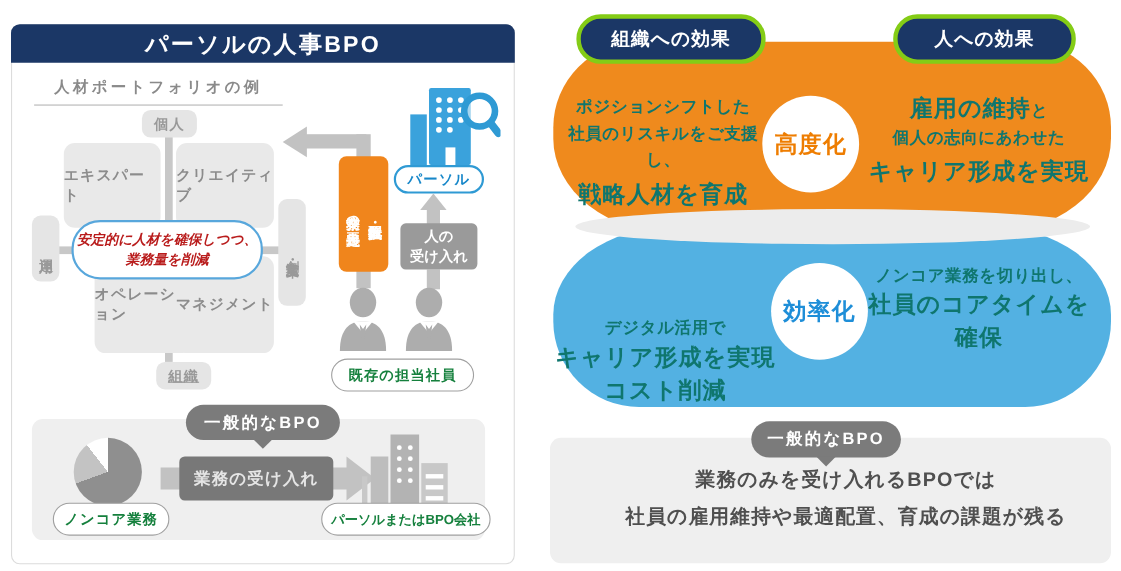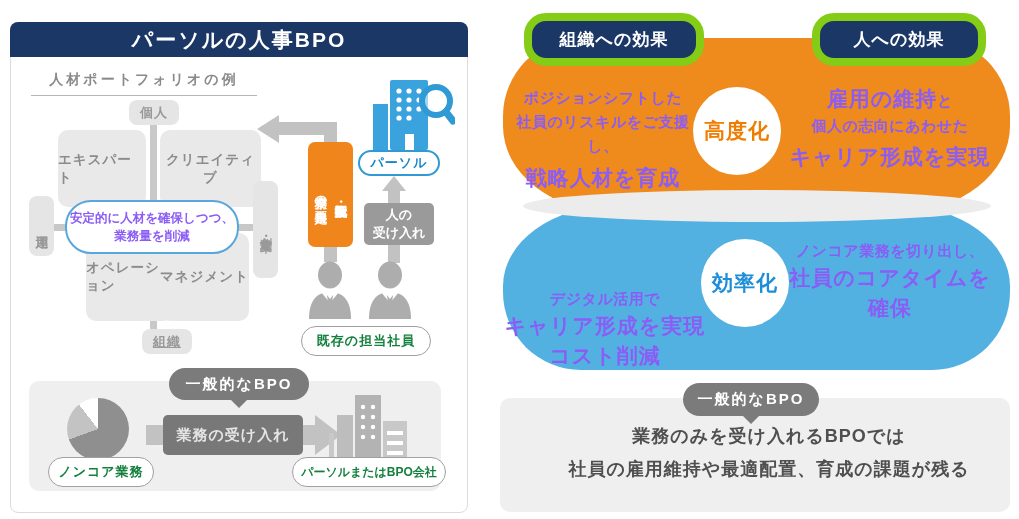--- a/index.html
+++ b/index.html
@@ -16,21 +16,21 @@
              font-size:14px;font-weight:600;letter-spacing:3px;border-bottom:1px solid #b5b5b5;
              padding-bottom:6px;}
   .quad{background:#e9e9e9;border-radius:10px;display:flex;align-items:center;
         justify-content:center;color:#8c8c8c;font-size:13.5px;letter-spacing:1px;font-weight:600;}
   .axis-line{background:#c8c8c8;}
   .axis-pill{background:#e5e5e5;border-radius:8px;color:#999;font-size:13px;font-weight:600;
         display:flex;align-items:center;justify-content:center;letter-spacing:1px;}
   .vtext{writing-mode:vertical-rl;text-orientation:upright;}
   #callout{left:54px;top:177px;width:170px;height:50px;background:#fff;border:2px solid #58a7dc;
         border-radius:26px;display:flex;flex-direction:column;align-items:center;justify-content:center;
-        color:#8b5cf6;font-weight:800;font-size:12.5px;line-height:1.45;z-index:3;text-align:left;}
+        color:#b91c1c;font-weight:800;font-size:12.5px;line-height:1.45;z-index:3;text-align:left;font-style:italic;}
   .arrow-shaft{background:#c2c2c2;}
   .tri{width:0;height:0;}
   #orange-box{left:297px;top:119px;width:45px;height:105px;background:#f0851c;border-radius:7px;
         display:flex;flex-direction:row-reverse;align-items:center;justify-content:center;gap:3px;
         color:#fff;font-weight:800;font-size:12.5px;z-index:2;}
   #persol-pill{left:347px;top:127px;width:78px;height:22px;background:#fff;border:2px solid #2f9ad4;
         border-radius:14px;display:flex;align-items:center;justify-content:center;
         color:#1787c9;font-weight:800;font-size:13px;letter-spacing:1px;}
   #accept-people{left:353px;top:180px;width:70px;height:42px;background:#9a9a9a;border-radius:5px;
         display:flex;flex-direction:column;align-items:center;justify-content:center;
@@ -46,27 +46,27 @@
         background:conic-gradient(#8f8f8f 0deg 250deg,#c3c3c3 250deg 322deg,#ffffff 322deg 360deg);}
   #accept-work{left:152px;top:392px;width:140px;height:40px;background:#787878;border-radius:5px;
         display:flex;align-items:center;justify-content:center;color:#e5e5e5;font-weight:800;
         font-size:15px;letter-spacing:1px;z-index:3;}
   
   #orange-blob{left:503px;top:38px;width:507px;height:174px;background:#ef8a1d;
         border-radius:78px 78px 110px 110px / 78px 78px 86px 86px;z-index:1;}
   #blue-blob{left:503px;top:206px;width:507px;height:164px;background:#53b1e2;
         border-radius:110px 110px 78px 78px / 80px 80px 78px 78px;z-index:1;}
   #gray-lens{left:523px;top:190px;width:468px;height:32px;background:#ececec;border-radius:50%;z-index:2;}
-  .navy-pill{background:#1b3766;border:8px solid #84cc16;border-radius:22px;display:flex;
+  .navy-pill{background:#1b3766;border:4px solid #84cc16;border-radius:22px;display:flex;
         align-items:center;justify-content:center;color:#fff;font-weight:800;font-size:17px;
         letter-spacing:1px;z-index:5;}
   .white-circle{width:88px;height:88px;background:#fff;border-radius:50%;display:flex;
         align-items:center;justify-content:center;font-weight:800;font-size:21px;
         letter-spacing:1px;z-index:4;}
-  .blob-text{z-index:3;text-align:center;color:#8b5cf6;}
+  .blob-text{z-index:3;text-align:center;color:#0f766e;}
   .bt-small{font-size:15px;font-weight:700;letter-spacing:0.5px;line-height:1.6;}
   .bt-big{font-size:21px;font-weight:800;letter-spacing:1px;line-height:1.45;}
   #rp-bottom-box{left:500px;top:398px;width:510px;height:114px;background:#efefef;border-radius:10px;}
   .rp-line{left:500px;width:510px;text-align:center;color:#4f4f4f;font-weight:800;
         font-size:18px;letter-spacing:1px;z-index:3;margin-left:14px;}
 </style>
 </head>
 <body>
 
 <div id="canvas">
@@ -76,21 +76,21 @@
     <div id="lp-header" class="abs">
       <span>パーソルの人事BPO</span>
     </div>
 
     <div id="portfolio-heading" class="abs">人材ポートフォリオの例</div>
 
     <div class="abs axis-line" style="left:139px;top:100px;width:7px;height:206px;"></div>
     <div class="abs axis-line" style="left:42px;top:201px;width:202px;height:7px;"></div>
 
     <div class="abs quad" style="left:47px;top:107px;width:88px;height:77px;">エキスパート</div>
-    <div class="abs quad" style="left:149px;top:107px;width:101px;height:77px;text-align:center;">クリエイティブ</div>
+    <div class="abs quad" style="left:149px;top:107px;width:89px;height:77px;">クリエイティブ</div>
     <div class="abs quad" style="left:47px;top:210px;width:88px;height:88px;margin-left:28px;">オペレーション</div>
     <div class="abs quad" style="left:149px;top:210px;width:89px;height:88px;">マネジメント</div>
 
     <div class="abs axis-pill" style="left:118px;top:77px;width:50px;height:25px;">個人</div>
     <div class="abs axis-pill" style="left:131px;top:306px;width:50px;height:25px;text-decoration:underline;">組織</div>
     <div class="abs axis-pill vtext" style="left:18px;top:173px;width:25px;height:60px;">運用</div>
     <div class="abs axis-pill vtext" style="left:242px;top:158px;width:25px;height:97px;font-size:12px;">創造・変革</div>
 
     <div id="callout" class="abs">
       <span>安定的に人材を確保しつつ、</span>

